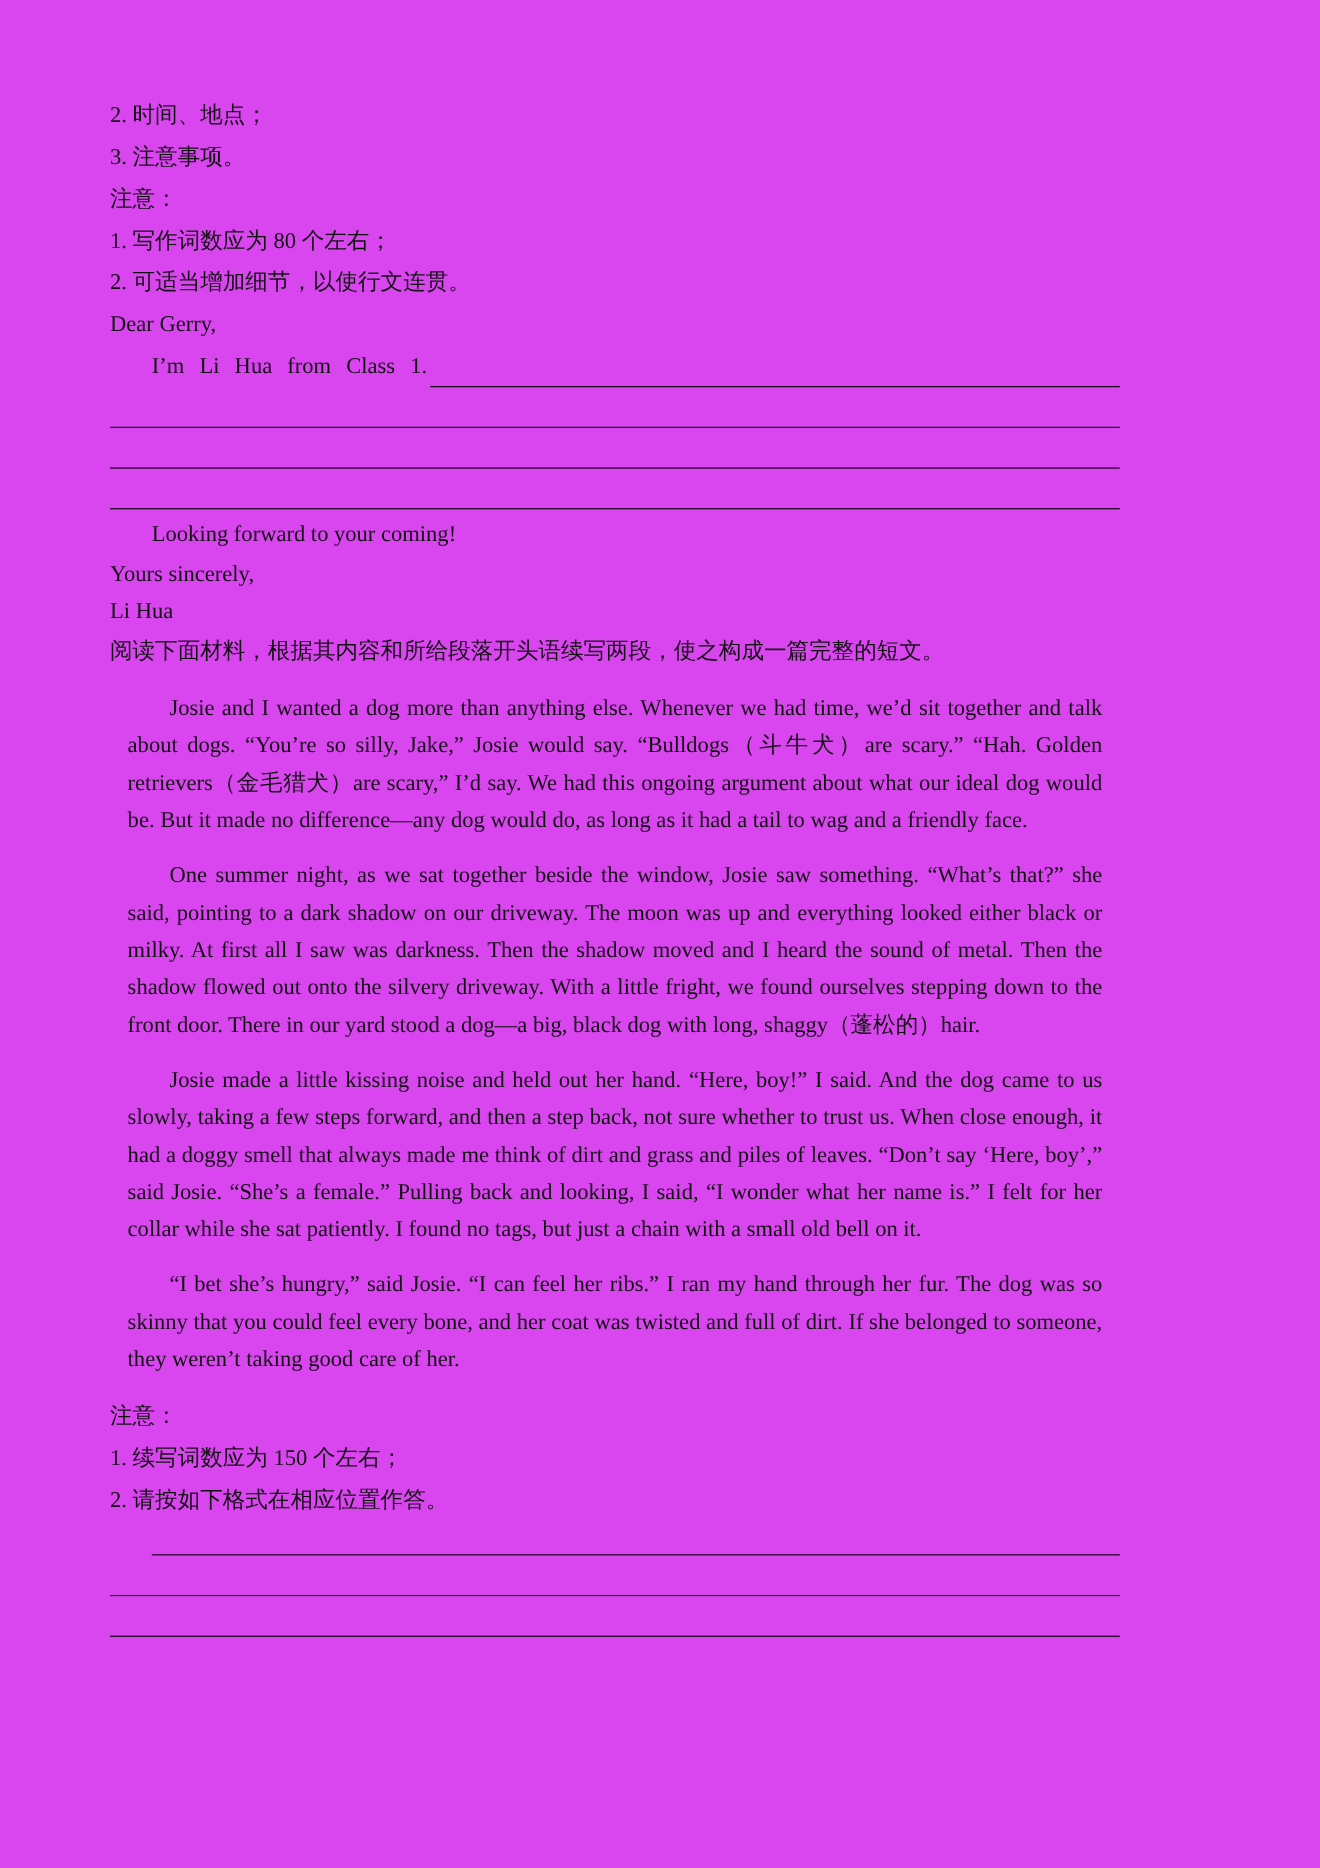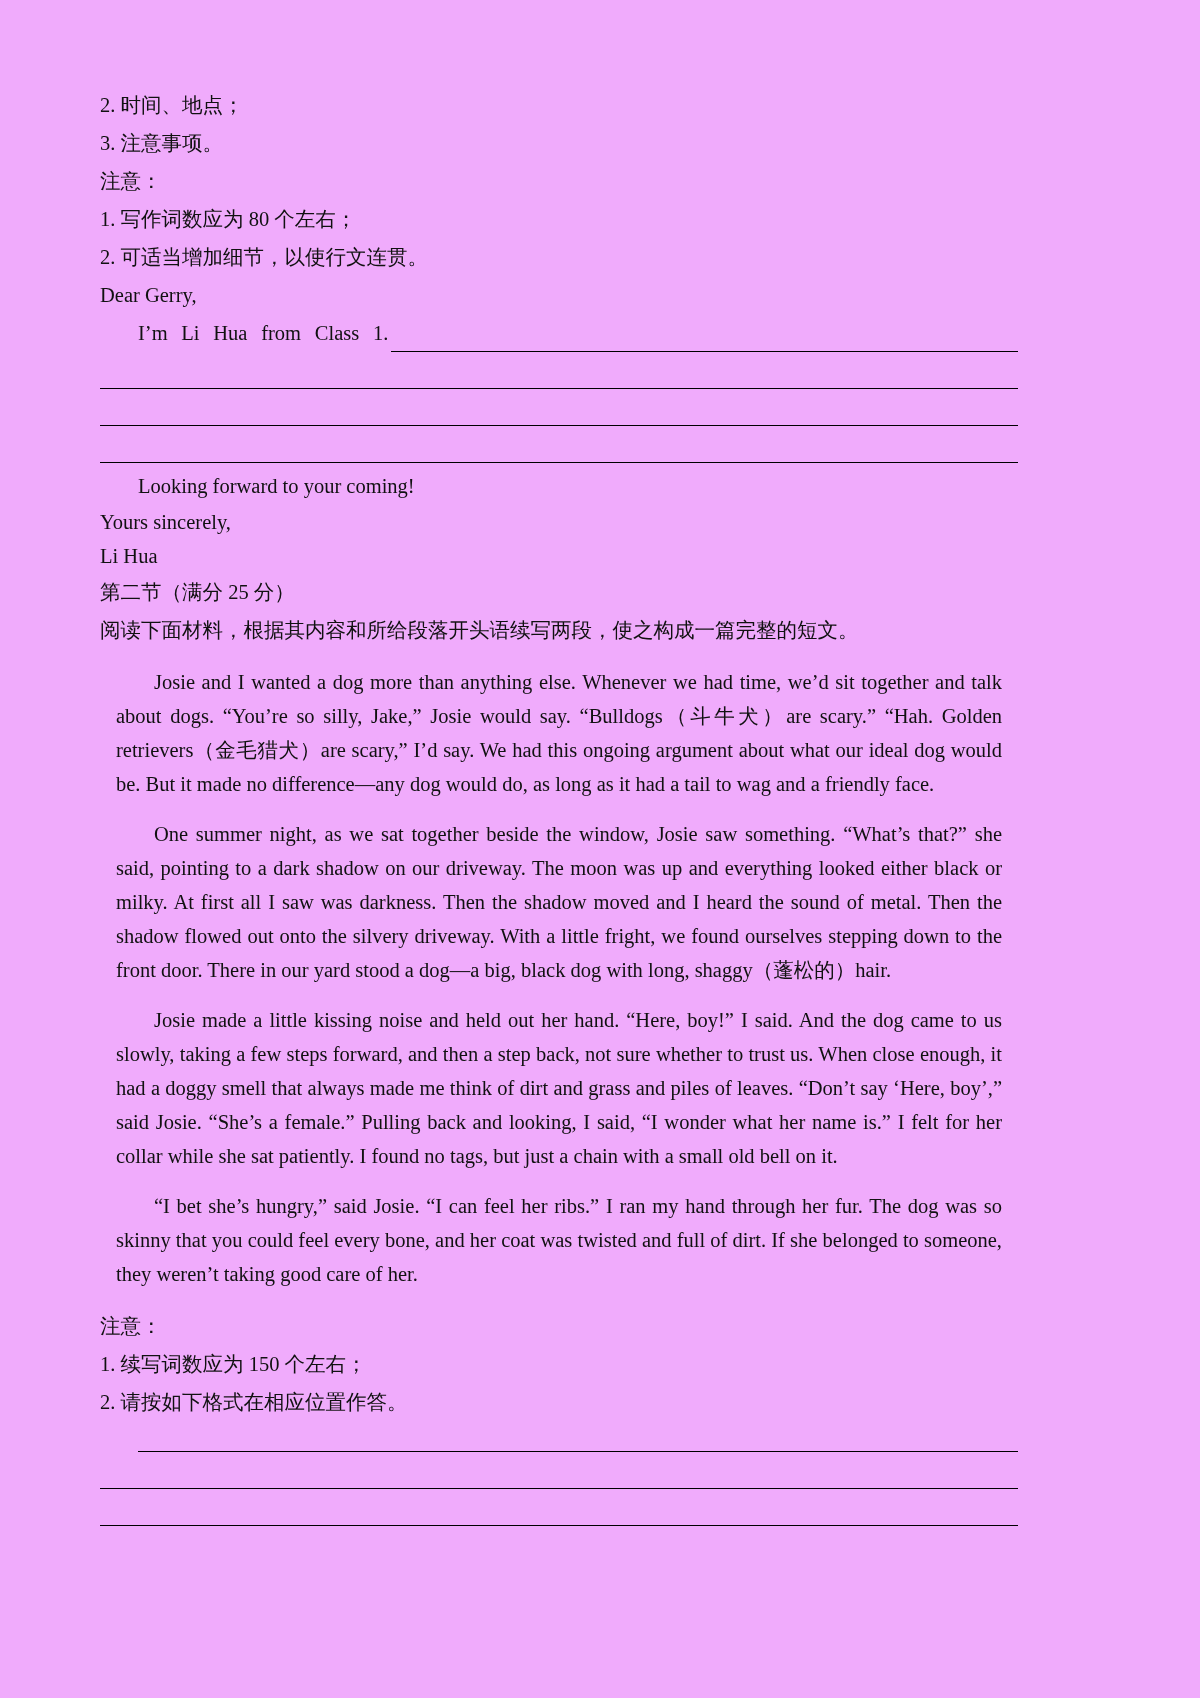--- a/index.html
+++ b/index.html
@@ -2,21 +2,21 @@
 <html><head>
 <meta charset="utf-8">
 <style>
   * { box-sizing: border-box; }
   html, body { margin: 0; padding: 0; background: #ffffff; }
   .page {
     position: relative;
     width: 1200px;
     min-height: 1698px;
     margin: 0 auto;
-    background: #f0abfc;
+    background: #d946ef;
     padding: 86px 182px 60px 100px;
     font-family: "Liberation Serif", "DejaVu Serif", serif;
     font-size: 20.5px;
     color: #111111;
   }
   .line { line-height: 38px; }
   .tight { line-height: 34px; }
   .indent { padding-left: 38px; }
   .right { text-align: left; }
   .para {
@@ -68,21 +68,20 @@
   <div class="blank-stack">
     <div class="blank-row"></div>
     <div class="blank-row"></div>
     <div class="blank-row"></div>
   </div>
 
   <div class="line indent">Looking forward to your coming!</div>
   <div class="line right tight">Yours sincerely,</div>
   <div class="line right tight">Li Hua</div>
 
-  <div class="line">第二节（满分 25 分）</div>
   <div class="line">阅读下面材料，根据其内容和所给段落开头语续写两段，使之构成一篇完整的短文。</div>
 
   <div class="story">
     <p class="para">Josie and I wanted a dog more than anything else. Whenever we had time, we’d sit together and talk about dogs. “You’re so silly, Jake,” Josie would say. “Bulldogs（斗牛犬）are scary.” “Hah. Golden retrievers（金毛猎犬）are scary,” I’d say. We had this ongoing argument about what our ideal dog would be. But it made no difference—any dog would do, as long as it had a tail to wag and a friendly face.</p>
     <p class="para">One summer night, as we sat together beside the window, Josie saw something. “What’s that?” she said, pointing to a dark shadow on our driveway. The moon was up and everything looked either black or milky. At first all I saw was darkness. Then the shadow moved and I heard the sound of metal. Then the shadow flowed out onto the silvery driveway. With a little fright, we found ourselves stepping down to the front door. There in our yard stood a dog—a big, black dog with long, shaggy（蓬松的）hair.</p>
     <p class="para">Josie made a little kissing noise and held out her hand. “Here, boy!” I said. And the dog came to us slowly, taking a few steps forward, and then a step back, not sure whether to trust us. When close enough, it had a doggy smell that always made me think of dirt and grass and piles of leaves. “Don’t say ‘Here, boy’,” said Josie. “She’s a female.” Pulling back and looking, I said, “I wonder what her name is.” I felt for her collar while she sat patiently. I found no tags, but just a chain with a small old bell on it.</p>
     <p class="para">“I bet she’s hungry,” said Josie. “I can feel her ribs.” I ran my hand through her fur. The dog was so skinny that you could feel every bone, and her coat was twisted and full of dirt. If she belonged to someone, they weren’t taking good care of her.</p>
   </div>
 
   <div class="line">注意：</div>

